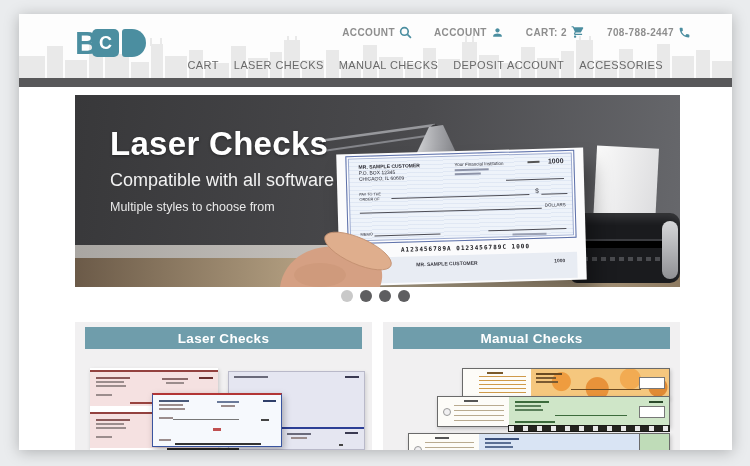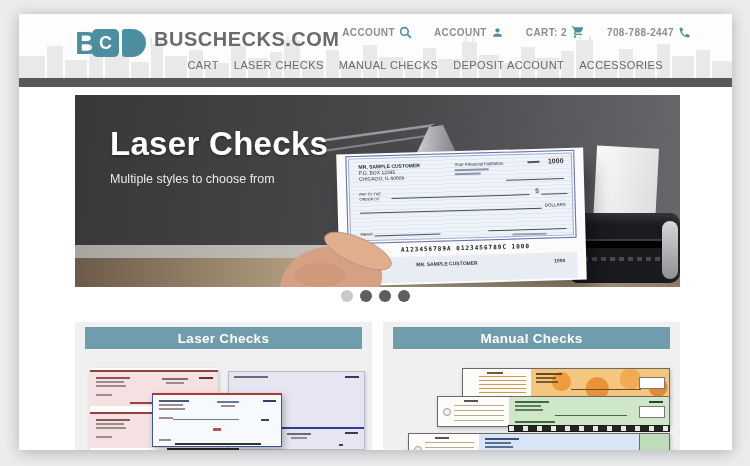--- a/index.html
+++ b/index.html
@@ -172,21 +172,20 @@
 
       <div class="logo">
         <div class="mark">
           <span class="b">B</span>
           <span class="cbox">
               <span>C</span>
             </span>
           <span class="blob"></span>
         </div>
         <div class="logo-text">
-          <div class="logo-name">BUSCHECKS.COM</div>
         </div>
       </div>
 
       <div class="util">
         <div class="util-item">
           <span>ACCOUNT</span>
           <svg width="13" height="13" viewBox="0 0 24 24" fill="none" stroke="#4b8ea0" stroke-width="3">
             <circle cx="10" cy="10" r="7"></circle>
               <line x1="15.5" y1="15.5" x2="22" y2="22"></line>
           </svg>
@@ -288,20 +287,21 @@
       </div>
 
       <svg class="hand" width="150" height="64" viewBox="0 0 150 64">
         <path d="M0,64 C4,34 36,16 76,26 C100,32 106,48 100,64 Z" fill="#d5a083"></path>
         <ellipse cx="78" cy="28" rx="36" ry="13" fill="#dfae8d" stroke="#c18f6f" stroke-width=".8" transform="rotate(24 78 28)"></ellipse>
         <ellipse cx="40" cy="52" rx="26" ry="12" fill="#cf9a7c"></ellipse>
       </svg>
 
       <div class="hero-copy">
         <div class="hero-title">Laser Checks</div>
+        <div class="hero-sub">Compatible with all software</div>
         <div class="hero-sub2">Multiple styles to choose from</div>
       </div>
     </section>
 
     <div class="dots">
       <span class="dot lit"></span>
       <span class="dot"></span>
       <span class="dot"></span>
       <span class="dot"></span>
     </div>

